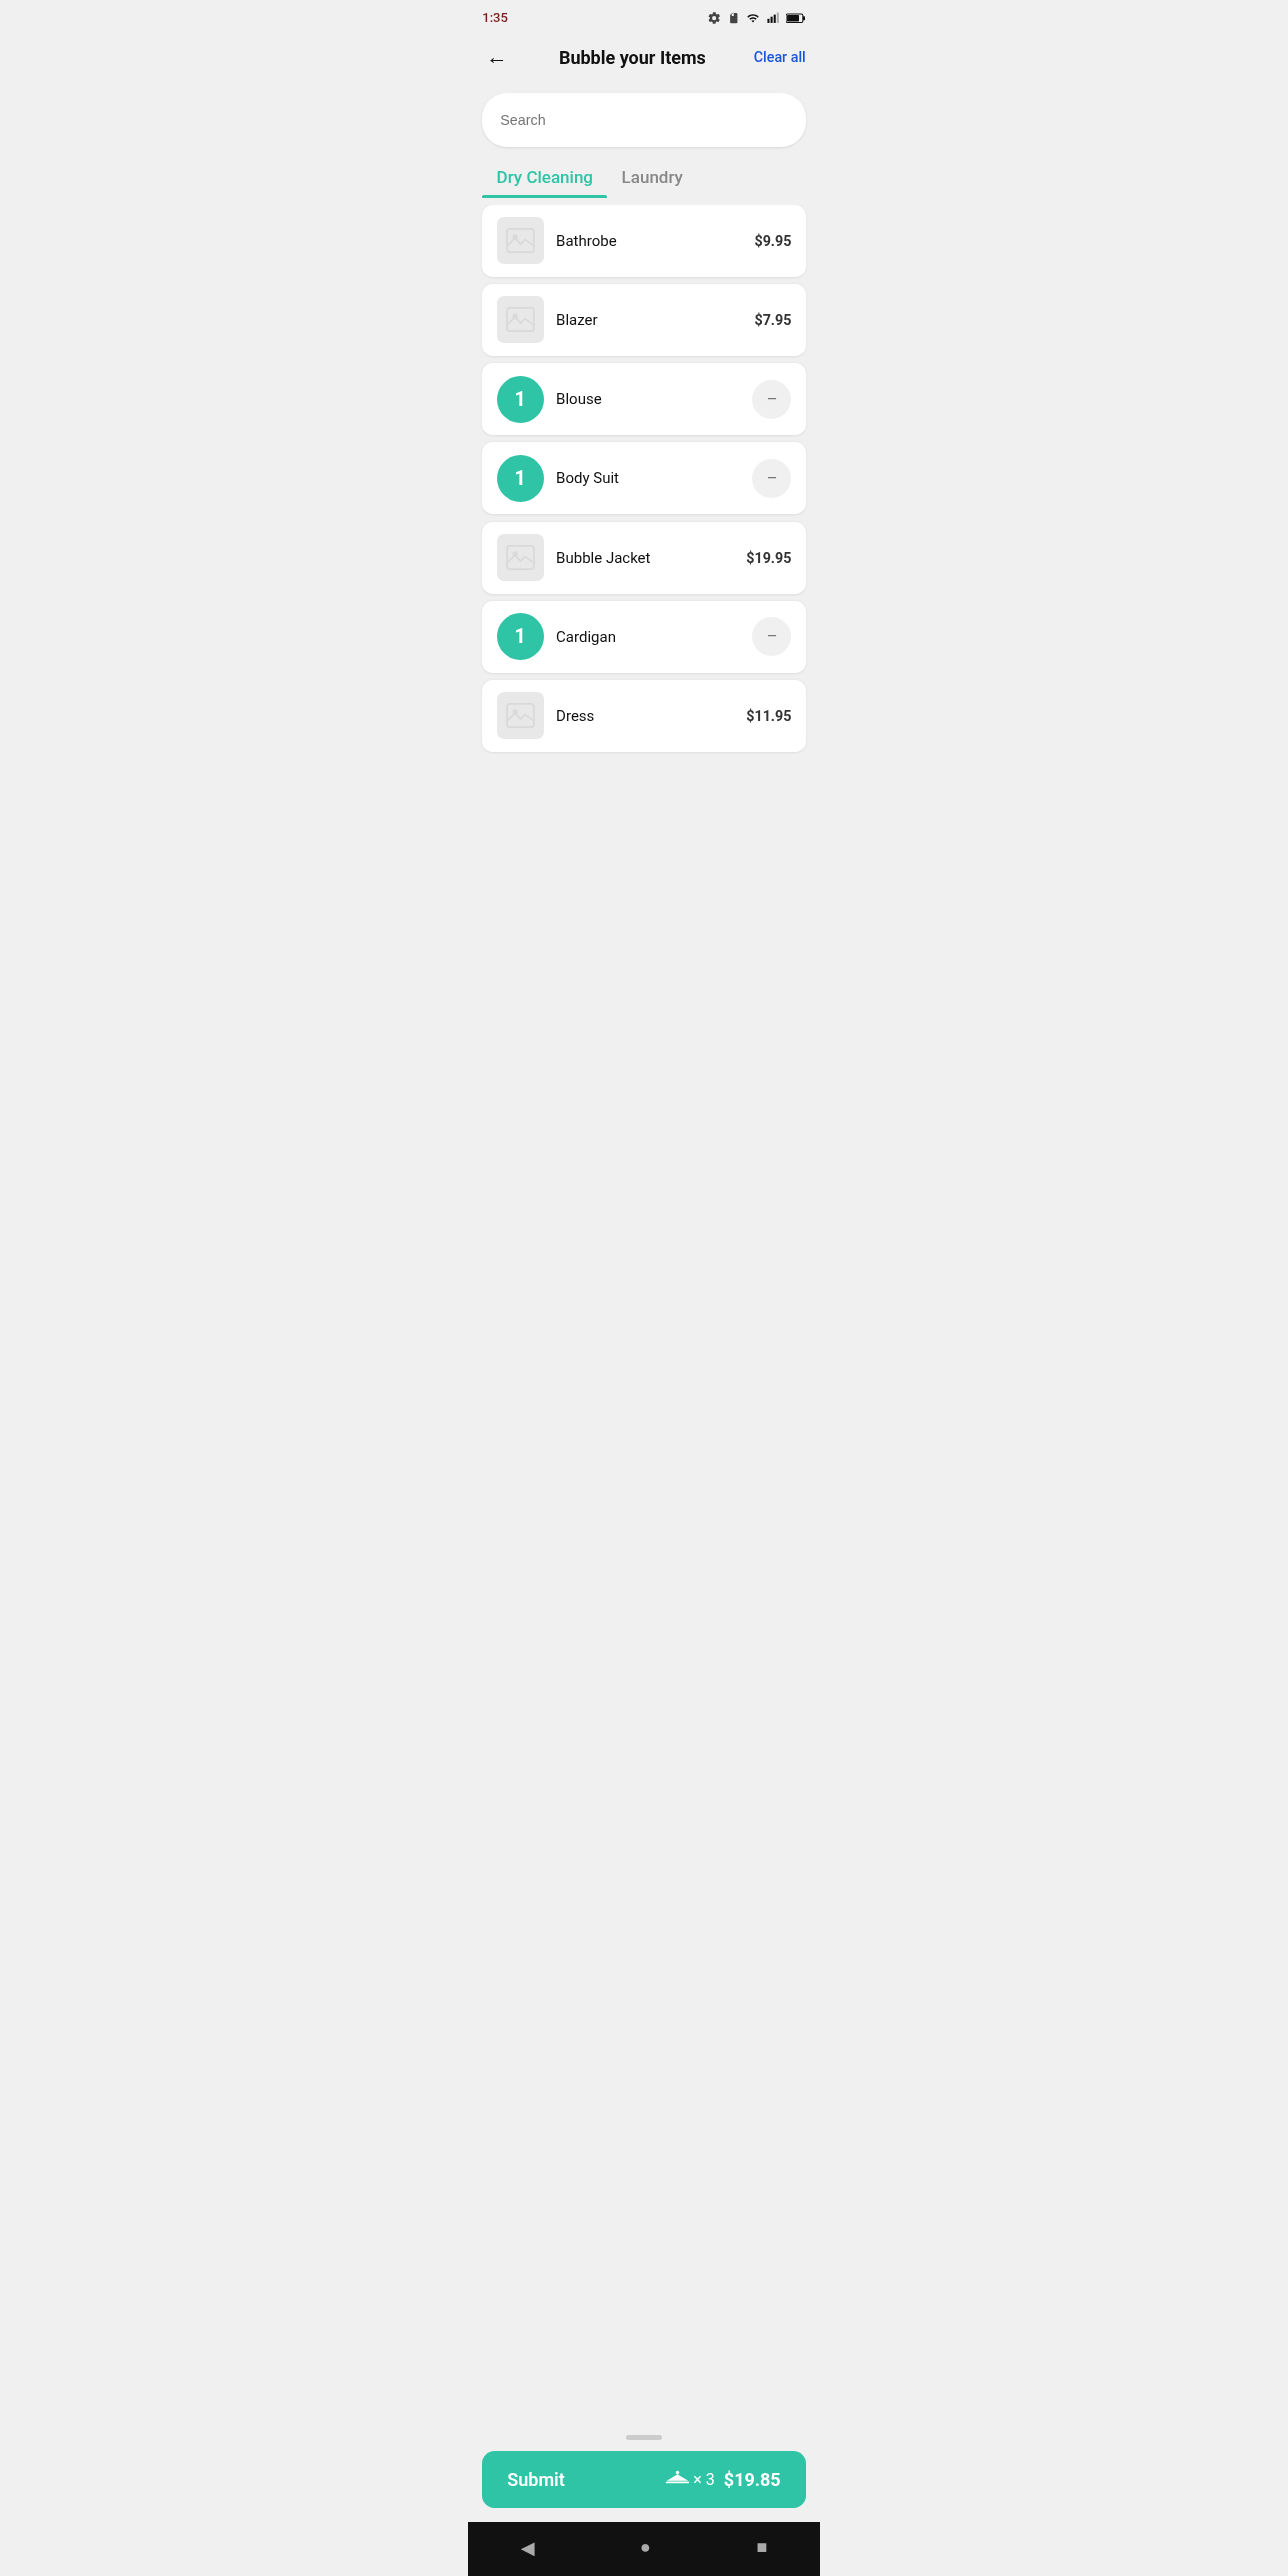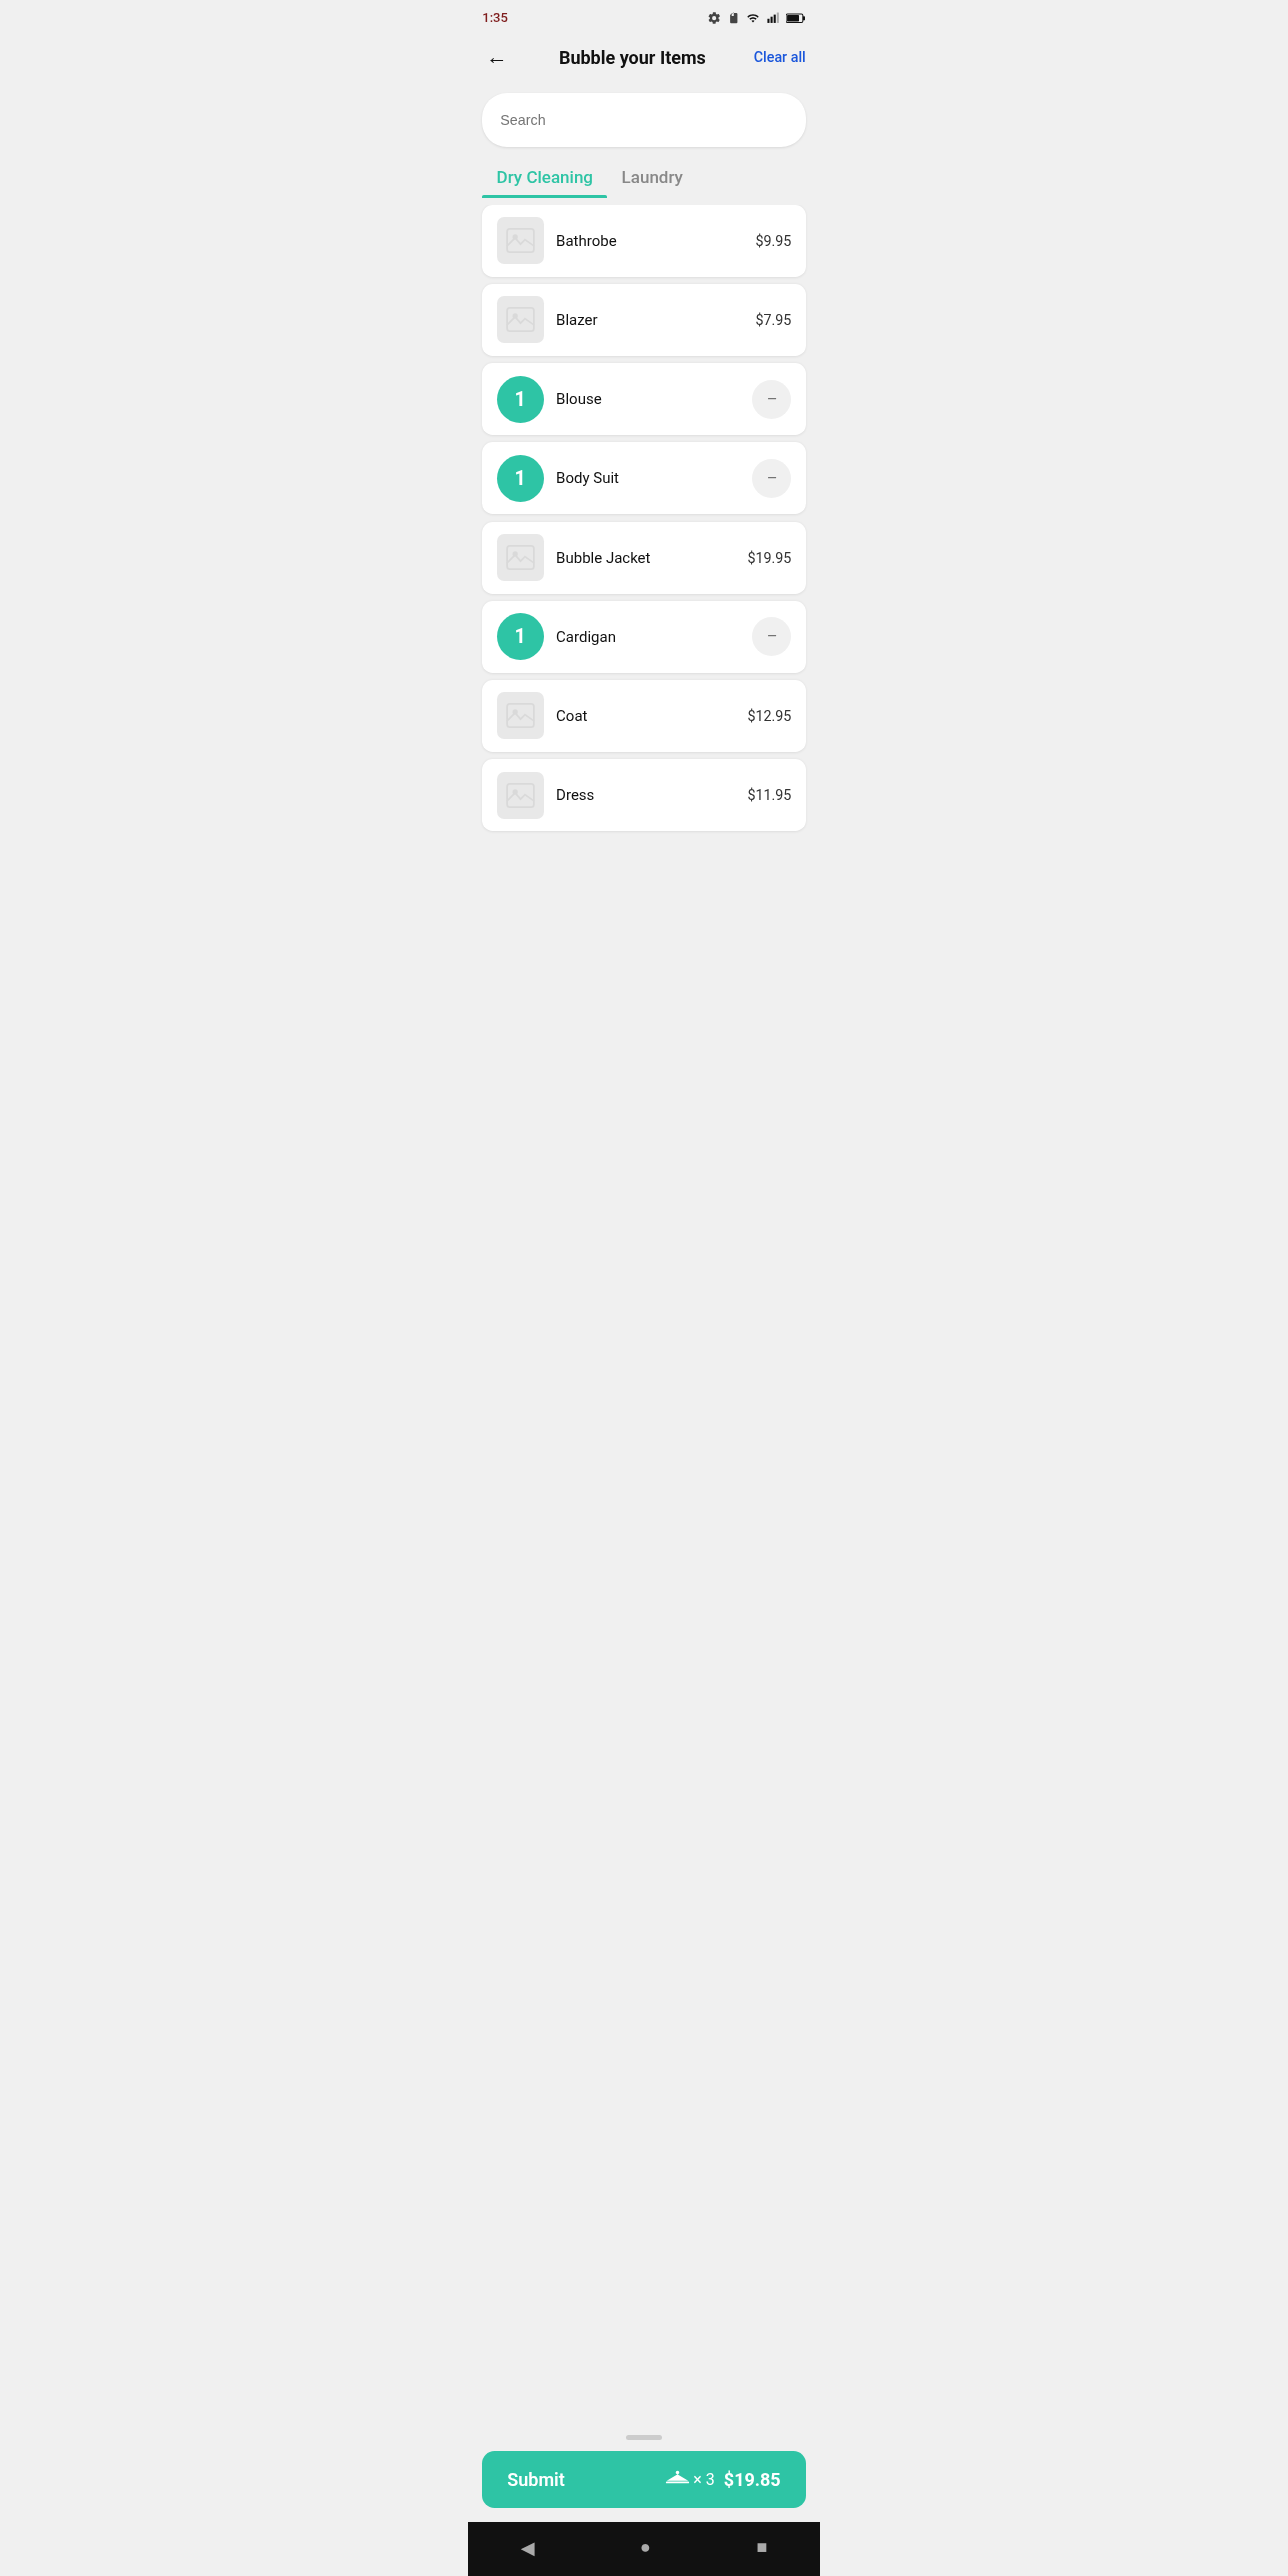--- a/index.html
+++ b/index.html
@@ -170,21 +170,21 @@
     .item-name {
       flex: 1;
       font-size: 15px;
       color: #111;
       font-weight: 400;
     }
 
     .item-price {
       font-size: 14.3px;
       color: #333;
-      font-weight: 400;
+      font-weight: 700;
     }
 
     .item-minus-btn {
       width: 39px;
       height: 39px;
       background: #f0f0f0;
       border-radius: 50%;
       display: flex;
       align-items: center;
       justify-content: center;
@@ -365,31 +365,20 @@
       <div class="item-minus-btn">−</div>
     </div>
     <div class="item-card">
       <div class="item-image">
         <svg width="29" height="25" viewBox="0 0 32 28" fill="#bbb">
       <rect x="1" y="1" width="30" height="26" rx="3" fill="none" stroke="#ccc" stroke-width="2"></rect>
       <circle cx="10" cy="10" r="3" fill="#ccc"></circle>
       <path d="M1 20l9-9 6 7 5-5 10 7" fill="none" stroke="#ccc" stroke-width="2"></path>
     </svg>
       </div>
-      <span class="item-name">Coat</span>
-      <span class="item-price">$12.95</span>
-    </div>
-    <div class="item-card">
-      <div class="item-image">
-        <svg width="29" height="25" viewBox="0 0 32 28" fill="#bbb">
-      <rect x="1" y="1" width="30" height="26" rx="3" fill="none" stroke="#ccc" stroke-width="2"></rect>
-      <circle cx="10" cy="10" r="3" fill="#ccc"></circle>
-      <path d="M1 20l9-9 6 7 5-5 10 7" fill="none" stroke="#ccc" stroke-width="2"></path>
-    </svg>
-      </div>
       <span class="item-name">Dress</span>
       <span class="item-price">$11.95</span>
     </div>
   </div>
 
 <div class="scroll-indicator">
   <div class="scroll-pill"></div>
 </div>
 
 <div class="submit-container">

